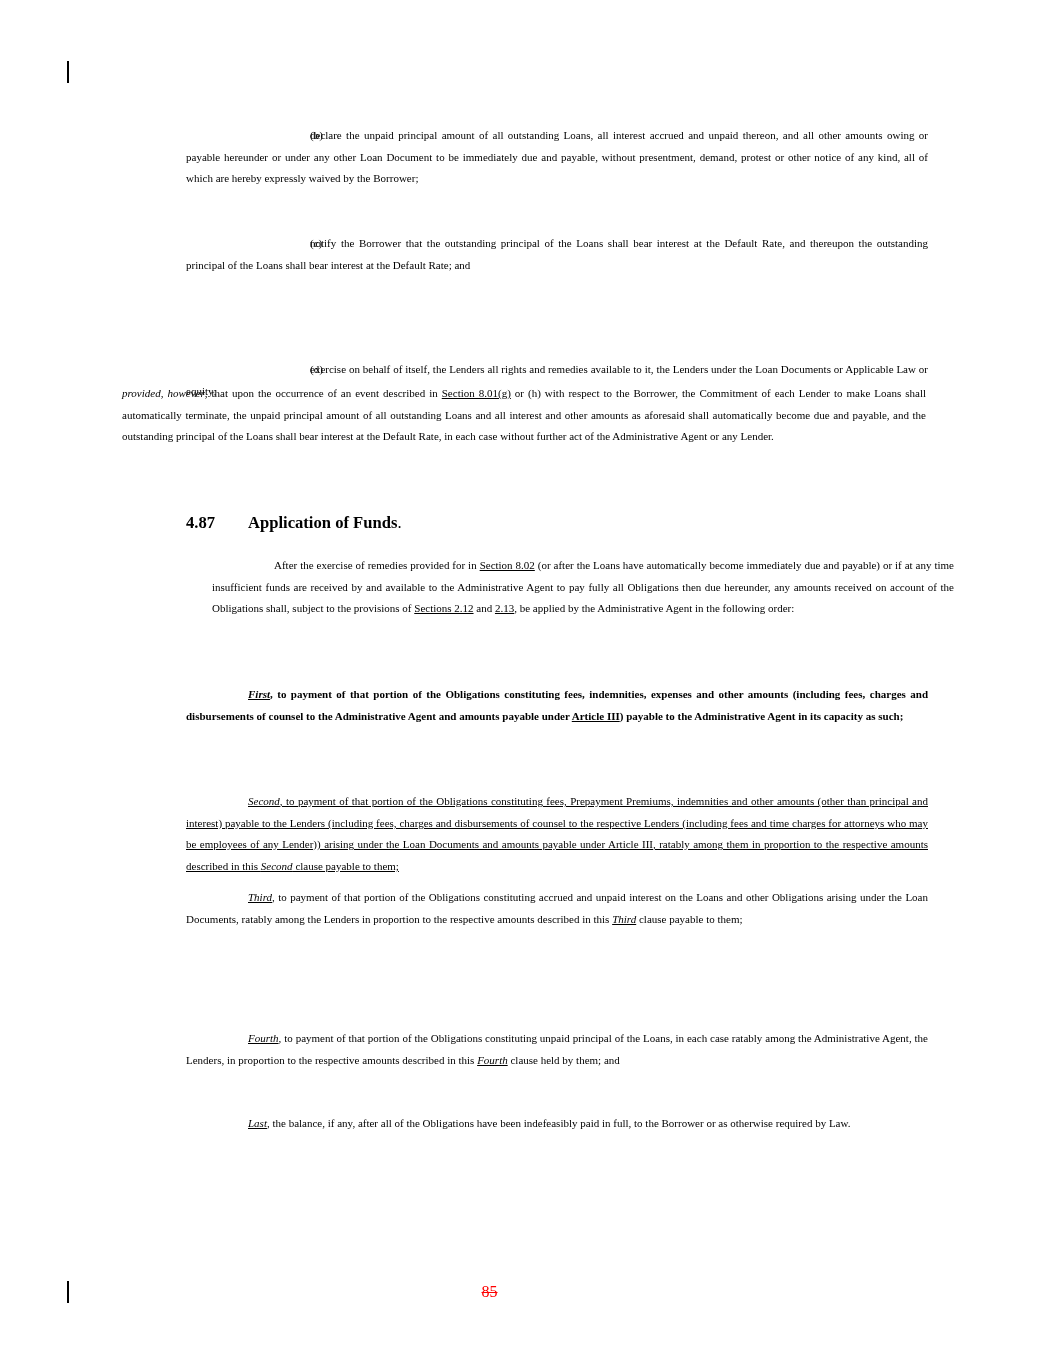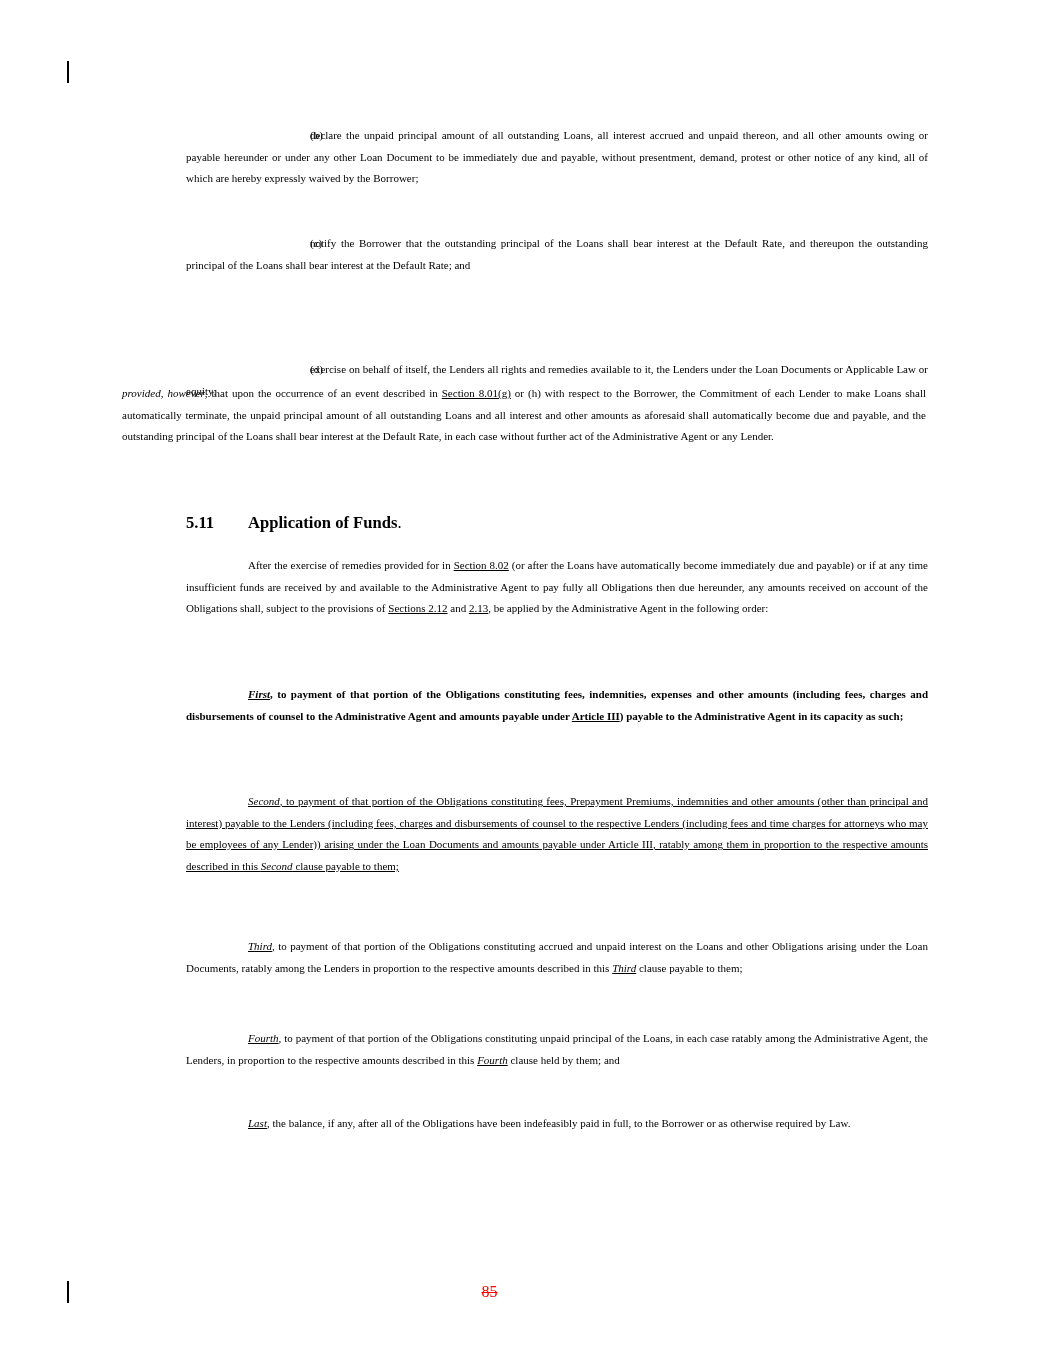--- a/index.html
+++ b/index.html
@@ -57,36 +57,36 @@
 
   <div class="para ind first-indent" style="top:319px;margin-top:40px;">
     <span class="clause-label">(d)</span><span>exercise on behalf of itself, the Lenders all rights and remedies available to it, the Lenders under the Loan Documents or Applicable Law or equity;</span>
   </div>
 
   <div class="para full" style="top:383px;">
     <span class="i">provided</span><span>, </span><span class="i">however</span><span>, that upon the occurrence of an event described in </span><span class="u">Section 8.01(g)</span><span> or (h) with respect to the Borrower, the Commitment of each Lender to make Loans shall automatically terminate, the unpaid principal amount of all outstanding Loans and all interest and other amounts as aforesaid shall automatically become due and payable, and the outstanding principal of the Loans shall bear interest at the Default Rate, in each case without further act of the Administrative Agent or any Lender.</span>
   </div>
 
   <div class="heading">
-    <span class="num">5.11</span><span class="title">Application of Funds</span><span class="dot">.</span>
+    <span class="num">4.87</span><span class="title">Application of Funds</span><span class="dot">.</span>
   </div>
 
-  <div class="para ind first-indent" style="top:555px;">
+  <div class="para ind first-indent" style="top:555px;margin-left:26px;">
     <span>After the exercise of remedies provided for in </span><span class="u">Section 8.02</span><span> (or after the Loans have automatically become immediately due and payable) or if at any time insufficient funds are received by and available to the Administrative Agent to pay fully all Obligations then due hereunder, any amounts received on account of the Obligations shall, subject to the provisions of </span><span class="u">Sections 2.12</span><span> and </span><span class="u">2.13</span><span>, be applied by the Administrative Agent in the following order:</span>
   </div>
 
   <div class="para ind first-indent" style="top:684px;font-weight:bold;">
     <span class="i u">First</span><span>, to payment of that portion of the Obligations constituting fees, indemnities, expenses and other amounts (including fees, charges and disbursements of counsel to the Administrative Agent and amounts payable under </span><span class="u">Article III</span><span>) payable to the Administrative Agent in its capacity as such;</span>
   </div>
 
   <div class="para ind first-indent" style="top:791px;text-decoration:underline;">
     <span class="i u">Second</span><span>, to payment of that portion of the Obligations constituting fees, Prepayment Premiums, indemnities and other amounts (other than principal and interest) payable to the Lenders (including fees, charges and disbursements of counsel to the respective Lenders (including fees and time charges for attorneys who may be employees of any Lender)) arising under the Loan Documents and amounts payable under </span><span class="u">Article III</span><span>, ratably among them in proportion to the respective amounts described in this </span><span class="i u">Second</span><span> clause payable to them;</span>
   </div>
 
-  <div class="para ind first-indent" style="top:936px;">
+  <div class="para ind first-indent" style="top:887px;">
     <span class="i u">Third</span><span>, to payment of that portion of the Obligations constituting accrued and unpaid interest on the Loans and other Obligations arising under the Loan Documents, ratably among the Lenders in proportion to the respective amounts described in this </span><span class="i u">Third</span><span> clause payable to them;</span>
   </div>
 
   <div class="para ind first-indent" style="top:1113px;">
     <span class="i u">Last</span><span>, the balance, if any, after all of the Obligations have been indefeasibly paid in full, to the Borrower or as otherwise required by Law.</span>
   </div>
 
   <div class="para ind first-indent" style="top:1028px;">
     <span class="i u">Fourth</span><span>, to payment of that portion of the Obligations constituting unpaid principal of the Loans, in each case ratably among the Administrative Agent, the Lenders, in proportion to the respective amounts described in this </span><span class="i u">Fourth</span><span> clause held by them; and</span>
   </div>

